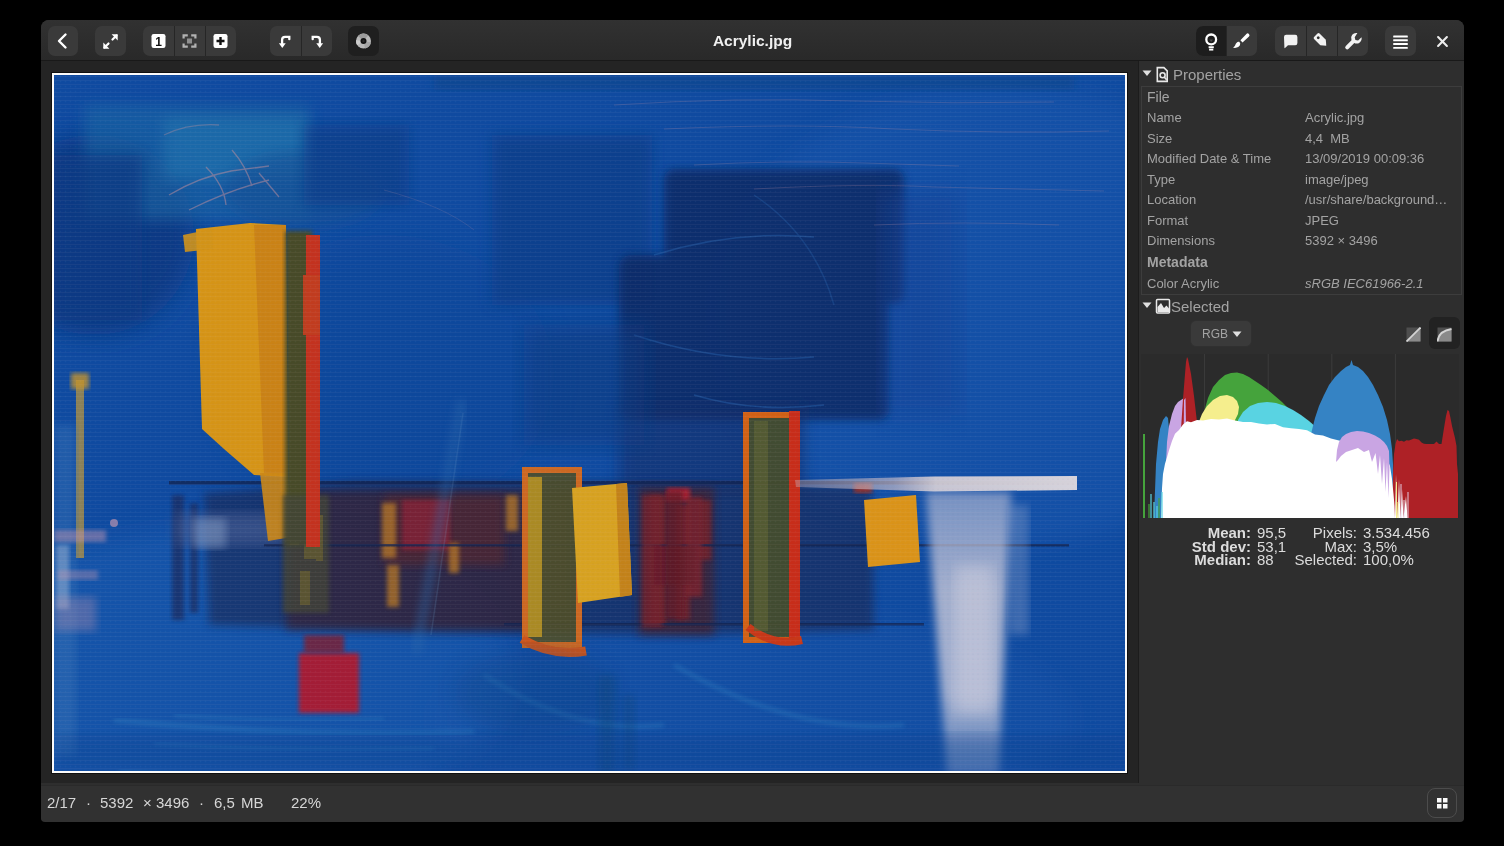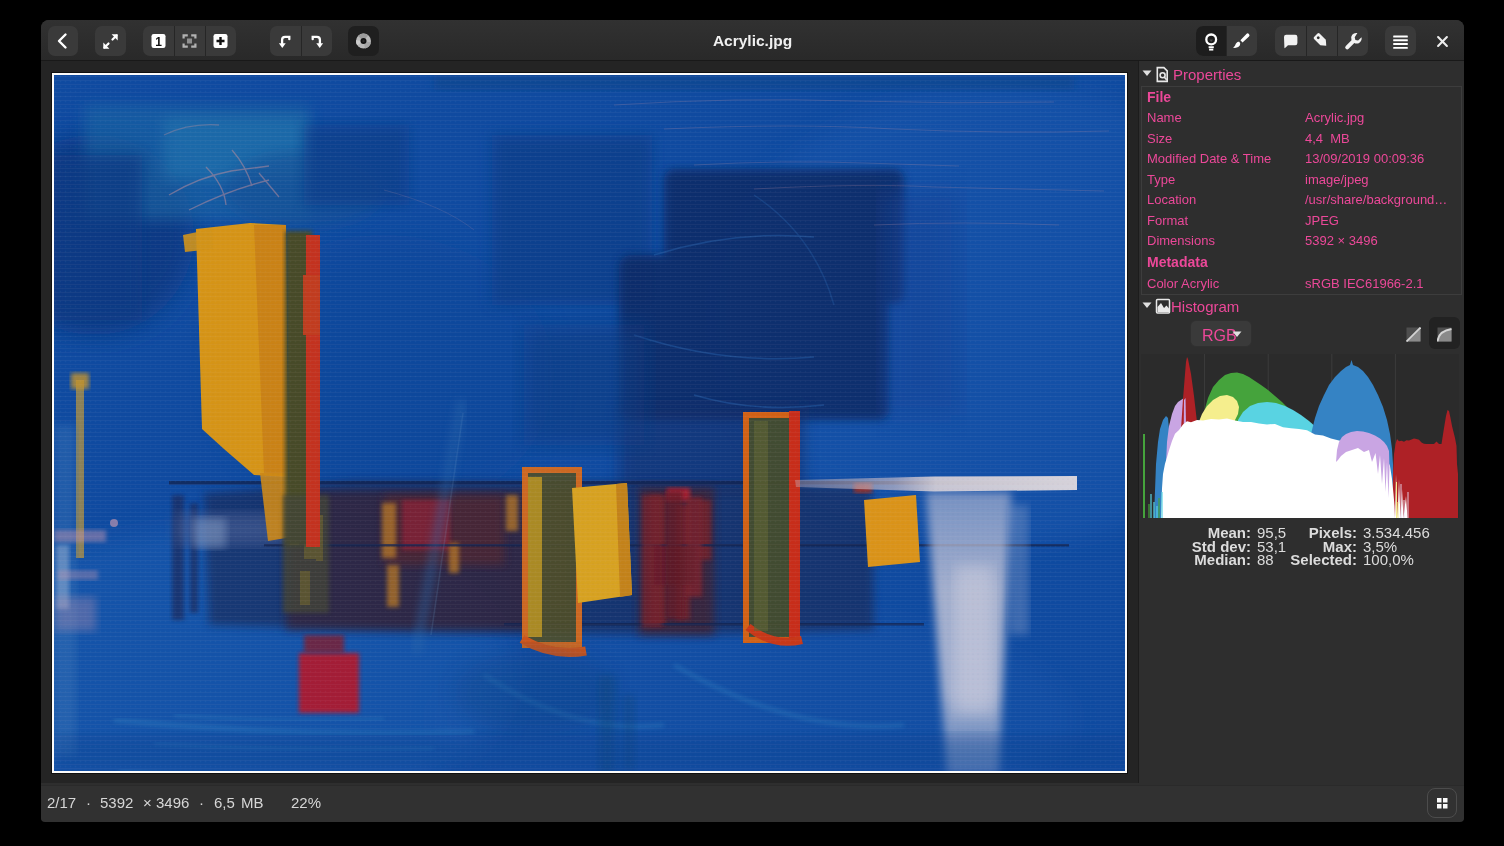--- a/index.html
+++ b/index.html
@@ -11,21 +11,21 @@
             border-bottom:1px solid #191919;}
   #canvasarea{left:41px;top:61px;width:1097px;height:722px;background:#242424;border-right:1px solid #1c1c1c;}
   #sidebar{left:1139px;top:61px;width:325px;height:722px;background:#2e2e2e;}
   #statusbar{left:41px;top:784.5px;width:1423px;height:36.5px;background:#313131;border-top:1px solid #2a2a2a;
              border-radius:0 0 4px 4px;}
   .tbtn{position:absolute;top:26px;height:30px;background:#3a3a3a;border-radius:7px;}
   .tbtn svg{position:absolute;left:0;top:0;}
   .seg{position:absolute;top:0;bottom:0;width:1px;background:#262626;}
   #title{left:41px;top:20px;width:1423px;height:40px;line-height:41px;text-align:center;
          color:#f0f0f0;font-size:15.5px;font-weight:bold;}
-  .ptext{color:#ec4899;font-size:13px;white-space:pre;}
+  .ptext{color:#a3a3a3;font-size:13px;white-space:pre;}
   .hstat{color:#dcdcdc;font-size:15px;white-space:pre;}
   .sbt{position:absolute;top:784px;height:37px;line-height:37px;color:#d6d6d6;font-size:15px;}
 </style>
 </head>
 <body>
 <div class="abs" id="win"></div>
 <div class="abs" id="canvasarea"></div>
 <div class="abs" id="sidebar"></div>
 <div class="abs" id="statusbar"></div>
 <div class="abs" id="titlebar"></div>
@@ -361,51 +361,51 @@
  <g fill="none" stroke="#e8e8e8" stroke-width="1.6">
   <path d="M16.3 3.6 h6.6 l3.3 3.3 v10.5 h-9.9 z"></path>
   <circle cx="21.6" cy="11.2" r="2.5"></circle>
   <path d="M23.2 13 l2.4 2.8"></path>
  </g>
 </svg>
 <div class="abs ptext" style="left:1173px;top:64px;height:21px;line-height:21px;font-size:15px;">Properties</div>
 
 <div class="abs" style="left:1141px;top:86px;width:319px;height:207px;border:1px solid #3d3d3d;"></div>
 
-<div class="abs ptext" style="left:1147px;top:89px;font-size:14px;font-weight:bold;">File</div>
+<div class="abs ptext" style="left:1147px;top:89px;font-size:14px;font-weight:normal;">File</div>
 <div class="abs ptext" style="left:1147px;top:108px;line-height:20.5px;">Name
 Size
 Modified Date &amp; Time
 Type
 Location
 Format
 Dimensions</div>
 <div class="abs ptext" style="left:1305px;top:108px;line-height:20.5px;">Acrylic.jpg
 4,4  MB
 13/09/2019 00:09:36
 image/jpeg
 /usr/share/background…
 JPEG
 5392 × 3496</div>
 <div class="abs ptext" style="left:1147px;top:254px;font-size:14px;font-weight:bold;">Metadata</div>
 <div class="abs ptext" style="left:1147px;top:276px;">Color Acrylic</div>
-<div class="abs ptext" style="left:1305px;top:276px;">sRGB IEC61966-2.1</div>
+<div class="abs ptext" style="left:1305px;top:276px;font-style:italic;">sRGB IEC61966-2.1</div>
 
 <svg class="abs" style="left:1141px;top:296px;" width="200" height="21" viewBox="0 0 200 21">
  <path d="M1.5 6.5 h9 l-4.5 5.5 z" fill="#e0e0e0"></path>
  <g fill="none" stroke="#e8e8e8" stroke-width="1.5">
   <rect x="15.5" y="3.5" width="13" height="13.5" rx="1"></rect>
  </g>
  <path d="M16.5 16 v-5 l3.5-4 3 5 2.5-2.5 2.5 3 v3.5 z" fill="#e8e8e8"></path>
 </svg>
-<div class="abs ptext" style="left:1171px;top:296px;height:21px;line-height:21px;font-size:15px;">Histogram</div>
+<div class="abs ptext" style="left:1171px;top:296px;height:21px;line-height:21px;font-size:15px;">Selected</div>
 
 <div class="abs ptext" style="left:1197px;top:327px;font-size:10px;">Channel:</div>
 <div class="abs" style="left:1190px;top:320px;width:62px;height:27px;background:#3a3a3a;border:1px solid #303030;border-radius:6px;box-sizing:border-box;"></div>
-<div class="abs ptext" style="left:1202px;top:327px;font-size:16px;">RGB</div>
+<div class="abs ptext" style="left:1202px;top:327px;font-size:12px;">RGB</div>
 <svg class="abs" style="left:1231px;top:331px;" width="12" height="7" viewBox="0 0 12 7">
  <path d="M1.5 0.5 h9 l-4.5 5.5 z" fill="#e0e0e0"></path>
 </svg>
 <svg class="abs" style="left:1406px;top:327px;" width="15" height="15" viewBox="0 0 15 15">
  <rect x="0.5" y="0.5" width="14" height="14" fill="#4e4e4e"></rect>
  <path d="M0.5 14.5 h14 v-14 z" fill="#8a8a8a"></path>
  <path d="M0.5 14.5 L14.5 0.5" stroke="#d4d4d4" stroke-width="1.8"></path>
 </svg>
 <div class="abs" style="left:1429px;top:317px;width:31px;height:32px;background:#222;border-radius:6px;"></div>
 <svg class="abs" style="left:1437px;top:327px;" width="15" height="15" viewBox="0 0 15 15">
@@ -454,21 +454,21 @@
   <line x1="267" y1="164" x2="267" y2="138"></line>
  </g>
 </svg>
 
 <div class="abs hstat" style="left:1141px;top:526px;width:110px;text-align:right;font-weight:bold;line-height:13.5px;">Mean:
 Std dev:
 Median:</div>
 <div class="abs hstat" style="left:1257px;top:526px;line-height:13.5px;">95,5
 53,1
 88</div>
-<div class="abs hstat" style="left:1247px;top:526px;width:110px;text-align:right;font-weight:bold;line-height:13.5px;">Pixels:
+<div class="abs hstat" style="left:1247px;top:526px;width:110px;text-align:right;font-weight:normal;line-height:13.5px;">Pixels:
 Max:
 Selected:</div>
 <div class="abs hstat" style="left:1363px;top:526px;line-height:13.5px;">3.534.456
 3,5%
 100,0%</div>
 
 <div class="sbt" style="left:47px;">2/17</div>
 <div class="sbt" style="left:86px;">·</div>
 <div class="sbt" style="left:100px;">5392</div>
 <div class="sbt" style="left:143px;">×</div>

